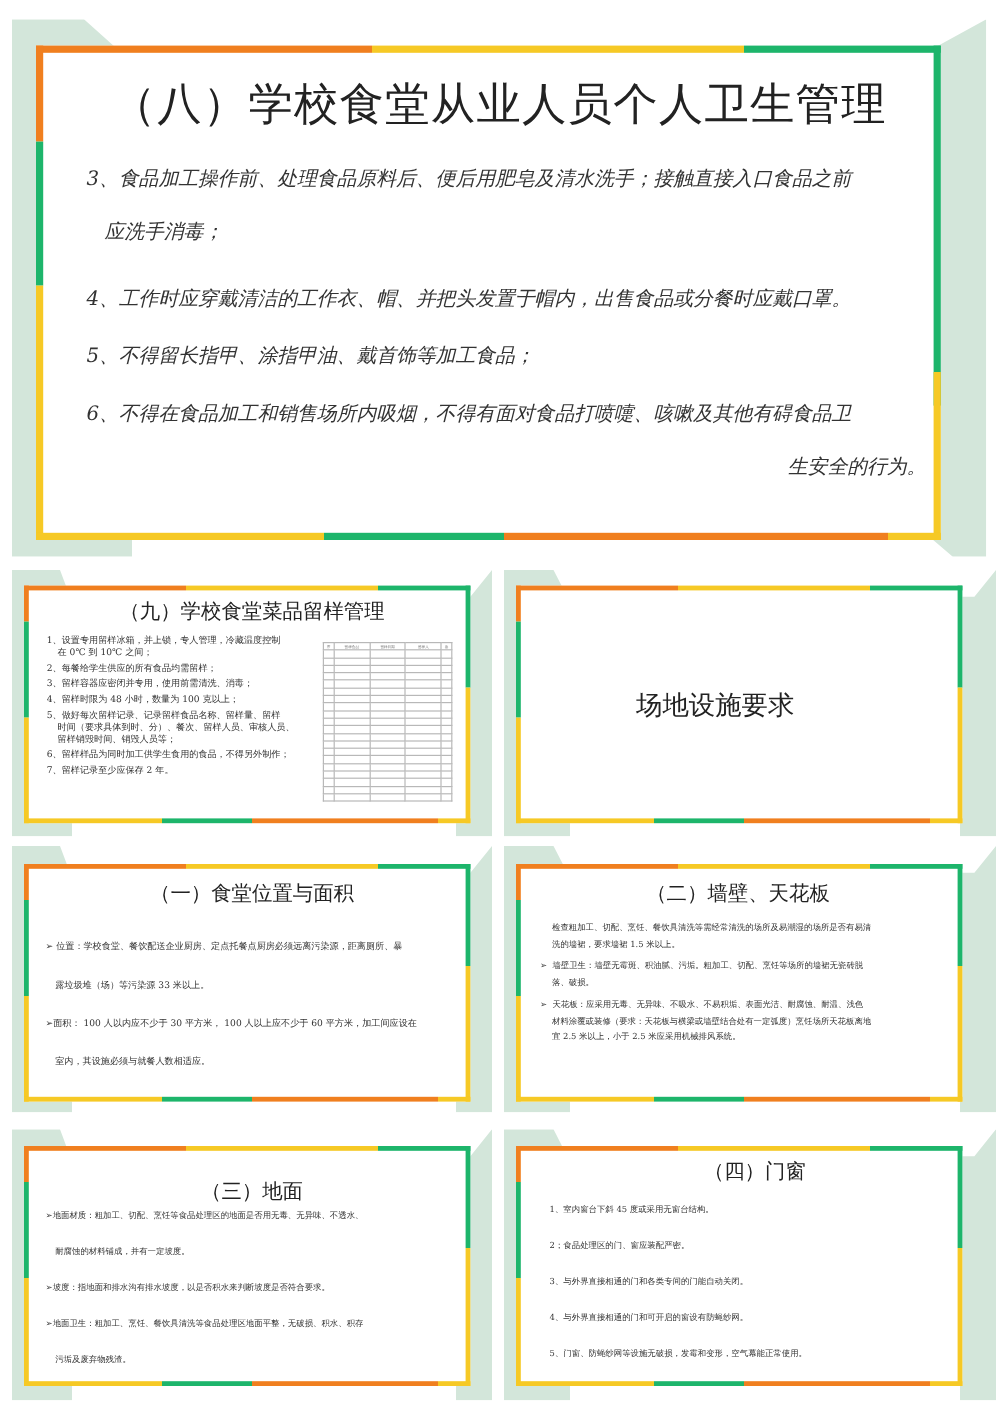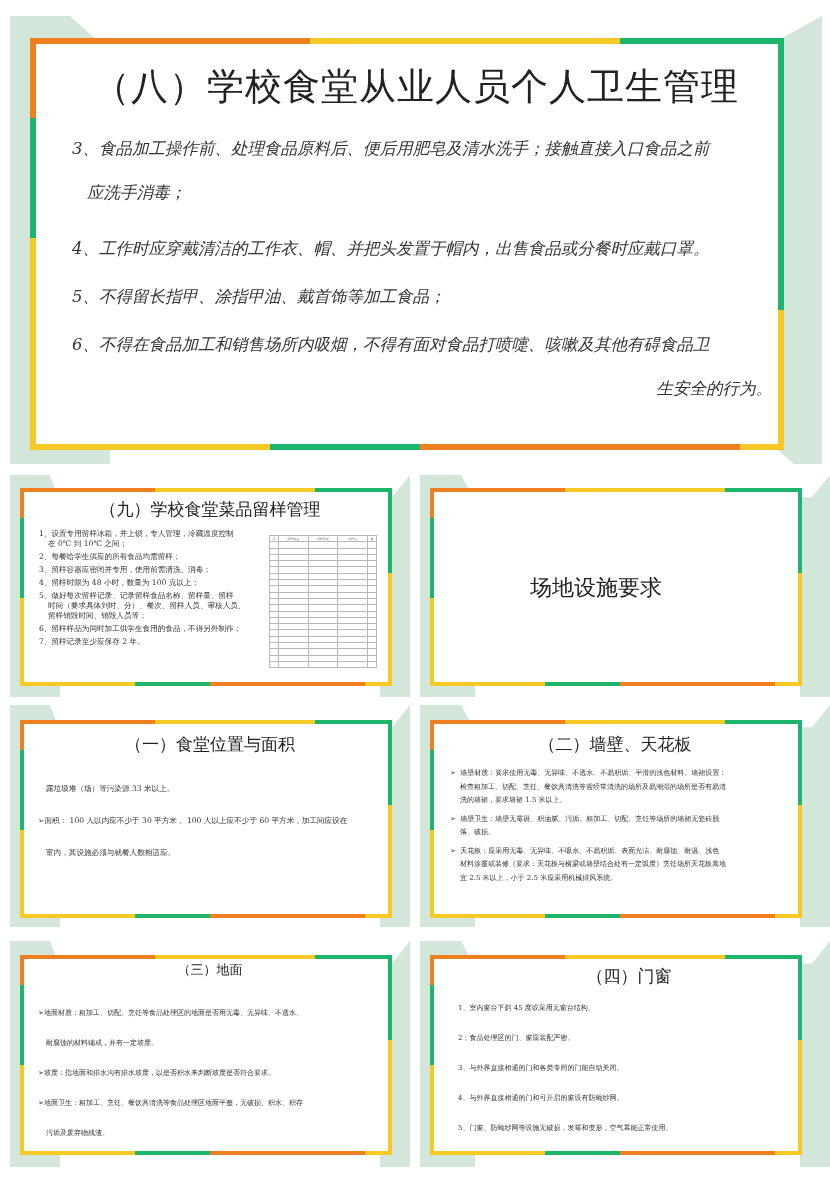--- a/index.html
+++ b/index.html
@@ -269,20 +269,21 @@
   <div class="bar" style="left:10px;top:125px;width:4px;height:88px;background:#f6c925;"></div>
   <div class="bar" style="left:378px;top:15px;width:4px;height:85px;background:#1db56b;"></div>
   <div class="bar" style="left:378px;top:100px;width:4px;height:113px;background:#f6c925;"></div>
   <div class="bar" style="left:10px;top:209px;width:115px;height:4px;background:#f6c925;"></div>
   <div class="bar" style="left:125px;top:209px;width:75px;height:4px;background:#1db56b;"></div>
   <div class="bar" style="left:200px;top:209px;width:155px;height:4px;background:#f07f1f;"></div>
   <div class="bar" style="left:355px;top:209px;width:27px;height:4px;background:#f6c925;"></div>
 
   <div class="title" style="top:28px;font-size:17px;">（一）食堂位置与面积</div>
   <div class="body-text" style="left:28px;top:79px;width:350px;font-size:7.6px;">
+    <p class="para" style="height:32px;"><span>➢</span> <span>位置：学校食堂、餐饮配送企业厨房、定点托餐点厨房必须远离污染源，距离厕所、暴</span></p>
     <p class="para" style="height:32px;padding-left:8px;">露垃圾堆（场）等污染源 33 米以上。</p>
     <p class="para" style="height:32px;"><span>➢</span><span>面积： 100 人以内应不少于  30  平方米， 100 人以上应不少于 60  平方米，加工间应设在</span></p>
     <p class="para" style="padding-left:8px;">室内，其设施必须与就餐人数相适应。</p>
   </div>
 </div>
 
 <div class="slide" style="left:420px;top:705px;width:410px;height:225px;">
   <div class="bg-left" style="left:0;top:0;width:55px;height:222px;clip-path:polygon(0 0,75% 0,100% 12%,100% 100%,0 100%);"></div>
   <div class="bg-right" style="right:0;top:0;width:30px;height:222px;clip-path:polygon(40% 10%,100% 0,100% 100%,0 100%,0 10%);"></div>
   <div class="frame" style="left:10px;top:15px;width:372px;height:198px;"></div>
@@ -295,21 +296,20 @@
   <div class="bar" style="left:378px;top:15px;width:4px;height:85px;background:#1db56b;"></div>
   <div class="bar" style="left:378px;top:100px;width:4px;height:113px;background:#f6c925;"></div>
   <div class="bar" style="left:10px;top:209px;width:115px;height:4px;background:#f6c925;"></div>
   <div class="bar" style="left:125px;top:209px;width:75px;height:4px;background:#1db56b;"></div>
   <div class="bar" style="left:200px;top:209px;width:155px;height:4px;background:#f07f1f;"></div>
   <div class="bar" style="left:355px;top:209px;width:27px;height:4px;background:#f6c925;"></div>
 
   <div class="title" style="top:28px;font-size:17px;left:-20px;">（二）墙壁、天花板</div>
   <div class="body-text" style="left:30px;top:62px;width:345px;font-size:7px;line-height:13.5px;">
     <div style="margin-bottom:5px;">
-      <p class="para"><span>➢</span>&nbsp; <span>墙壁材质：要求使用无毒、无异味、不透水、不易积垢、平滑的浅色材料。墙裙设置：</span></p>
       <p class="para" style="padding-left:10px;">检查粗加工、切配、烹饪、餐饮具清洗等需经常清洗的场所及易潮湿的场所是否有易清</p>
       <p class="para" style="padding-left:10px;">洗的墙裙，要求墙裙 1.5 米以上。</p>
     </div>
     <div style="margin-bottom:5px;">
       <p class="para"><span>➢</span>&nbsp; <span>墙壁卫生：墙壁无霉斑、积油腻、污垢。粗加工、切配、烹饪等场所的墙裙无瓷砖脱</span></p>
       <p class="para" style="padding-left:10px;">落、破损。</p>
     </div>
     <div>
       <p class="para"><span>➢</span>&nbsp; <span>天花板：应采用无毒、无异味、不吸水、不易积垢、表面光洁、耐腐蚀、耐温、浅色</span></p>
       <p class="para" style="padding-left:10px;">材料涂覆或装修（要求：天花板与横梁或墙壁结合处有一定弧度）烹饪场所天花板离地</p>
@@ -328,21 +328,21 @@
   <div class="bar" style="left:10px;top:20px;width:4px;height:30px;background:#f07f1f;"></div>
   <div class="bar" style="left:10px;top:50px;width:4px;height:80px;background:#1db56b;"></div>
   <div class="bar" style="left:10px;top:130px;width:4px;height:90px;background:#f6c925;"></div>
   <div class="bar" style="left:378px;top:20px;width:4px;height:85px;background:#1db56b;"></div>
   <div class="bar" style="left:378px;top:105px;width:4px;height:115px;background:#f6c925;"></div>
   <div class="bar" style="left:10px;top:216px;width:115px;height:4px;background:#f6c925;"></div>
   <div class="bar" style="left:125px;top:216px;width:75px;height:4px;background:#1db56b;"></div>
   <div class="bar" style="left:200px;top:216px;width:155px;height:4px;background:#f07f1f;"></div>
   <div class="bar" style="left:355px;top:216px;width:27px;height:4px;background:#f6c925;"></div>
 
-  <div class="title" style="top:26px;font-size:13px;">（三）地面</div>
+  <div class="title" style="top:46px;font-size:17px;">（三）地面</div>
   <div class="body-text" style="left:28px;top:73px;width:350px;font-size:7px;">
     <p class="para" style="height:30px;"><span>➢</span><span>地面材质：粗加工、切配、烹饪等食品处理区的地面是否用无毒、无异味、不透水、</span></p>
     <p class="para" style="height:30px;padding-left:8px;">耐腐蚀的材料铺成，并有一定坡度。</p>
     <p class="para" style="height:30px;"><span>➢</span><span>坡度：指地面和排水沟有排水坡度，以是否积水来判断坡度是否符合要求。</span></p>
     <p class="para" style="height:30px;"><span>➢</span><span>地面卫生：粗加工、烹饪、餐饮具清洗等食品处理区地面平整，无破损、积水、积存</span></p>
     <p class="para" style="padding-left:8px;">污垢及废弃物残渣。</p>
   </div>
 </div>
 
 <div class="slide" style="left:420px;top:935px;width:410px;height:235px;">

